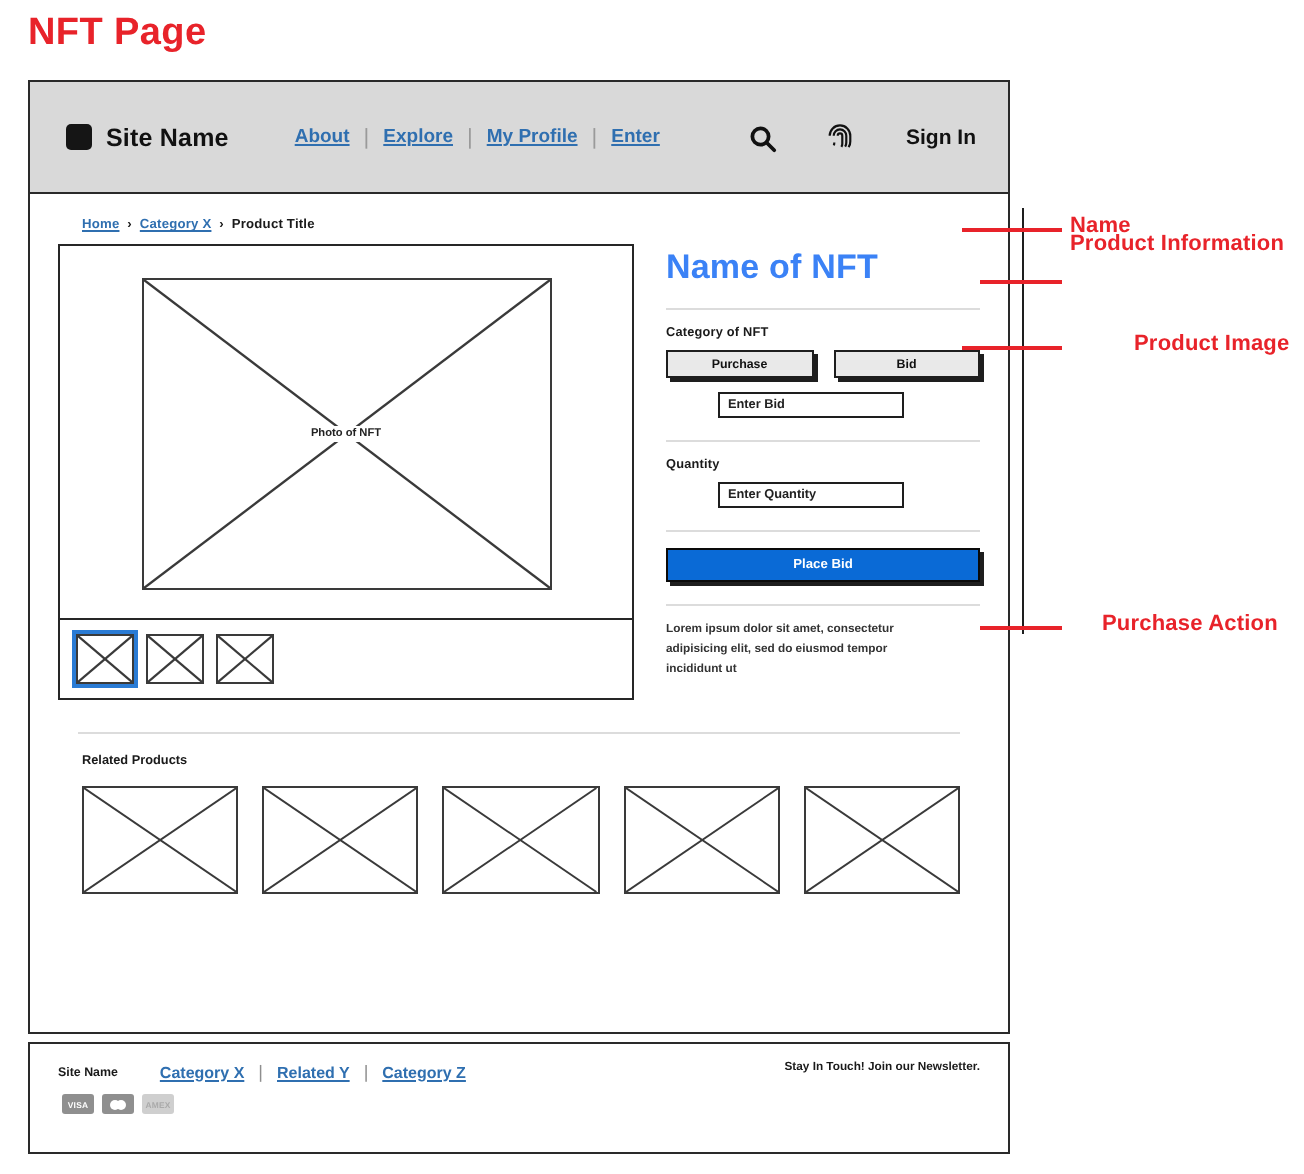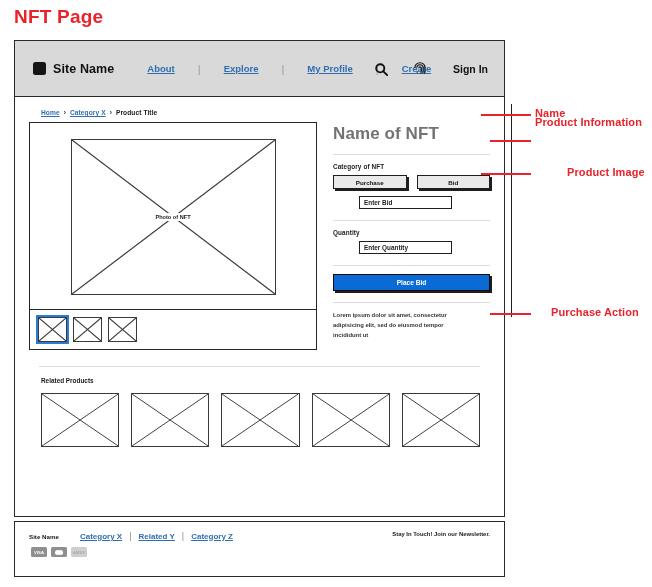--- a/index.html
+++ b/index.html
@@ -32,21 +32,21 @@
     height: 56px;
     background: #d9d9d9;
     border-bottom: 1.4px solid #2a2a2a;
     display: flex; align-items: center;
   }
   .brand { display: flex; align-items: center; gap: 7px; margin-left: 18px; }
   .brand-logo {
     width: 13px; height: 13px; background: #151515; border-radius: 2.5px;
   }
   .brand-name { font-size: 12.5px; font-weight: 700; color: #111; letter-spacing: .1px; }
-  .topnav { display: flex; align-items: center; margin-left: 26px; gap: 16px; }
+  .topnav { display: flex; align-items: center; margin-left: 26px; gap: 0; }
   .topnav a {
     font-size: 9.5px; color: #2f6fb0; text-decoration: underline;
     padding: 0 7px; font-weight: 600; cursor: pointer;
   }
   .navsep { color: #9a9a9a; font-size: 11px; }
   .header-right {
     position: absolute; right: 16px; top: 0; height: 56px;
     display: flex; align-items: center; gap: 24px;
   }
   .icon-btn { display: flex; align-items: center; justify-content: center; cursor: pointer; }
@@ -83,21 +83,21 @@
     padding: 7px 8px; display: flex; gap: 6px;
   }
   .thumb {
     width: 29px; height: 25px; border: 1.4px solid #3a3a3a; background: #fff;
     cursor: pointer; position: relative;
   }
   .thumb.selected { outline: 2.4px solid #2a7bd4; outline-offset: 0px; }
 
   
   .info-col { flex: 1; padding-left: 16px; padding-top: 2px; }
-  .nft-name { font-size: 17px; font-weight: 700; color: #737373; letter-spacing: .1px; line-height: 1.12; }
+  .nft-name { font-size: 17px; font-weight: 700; color: #3b82f6; letter-spacing: .1px; line-height: 1.12; }
   .nft-price { font-size: 17px; font-weight: 700; color: #111; letter-spacing: .1px; line-height: 1.25; }
   .divider { height: 1px; background: #dcdcdc; margin: 11px 0 8px 0; }
   .field-label { font-size: 6.4px; font-weight: 700; color: #1a1a1a; margin-bottom: 5px; letter-spacing:.1px;}
   .btn-row { display: flex; gap: 10px; margin-bottom: 7px; }
   .wf-btn {
     flex: 1; height: 14px; background: #e9e9e9; border: 1px solid #1e1e1e;
     box-shadow: 2px 2px 0 #1e1e1e;
     font-size: 6.2px; font-weight: 700; color: #111;
     display: flex; align-items: center; justify-content: center;
     cursor: pointer; font-family: "Liberation Sans", sans-serif;
@@ -197,21 +197,21 @@
         <span class="brand-logo"></span>
         <span class="brand-name">Site Name</span>
       </div>
       <nav class="topnav">
         <a>About</a>
         <span class="navsep">|</span>
         <a>Explore</a>
         <span class="navsep">|</span>
         <a>My Profile</a>
         <span class="navsep">|</span>
-        <a>Create</a>
+        <a>Enter</a>
       </nav>
       <div class="header-right">
         <span class="icon-btn">
           <svg width="15" height="15" viewBox="0 0 24 24" fill="none" stroke="#111" stroke-width="3">
             <circle cx="10" cy="10" r="6.5"></circle>
             <line x1="15" y1="15" x2="21" y2="21" stroke-linecap="round"></line>
           </svg>
         </span>
         <span class="icon-btn">
           <svg width="14" height="16" viewBox="0 0 24 28" fill="none" stroke="#111" stroke-width="1.9">

